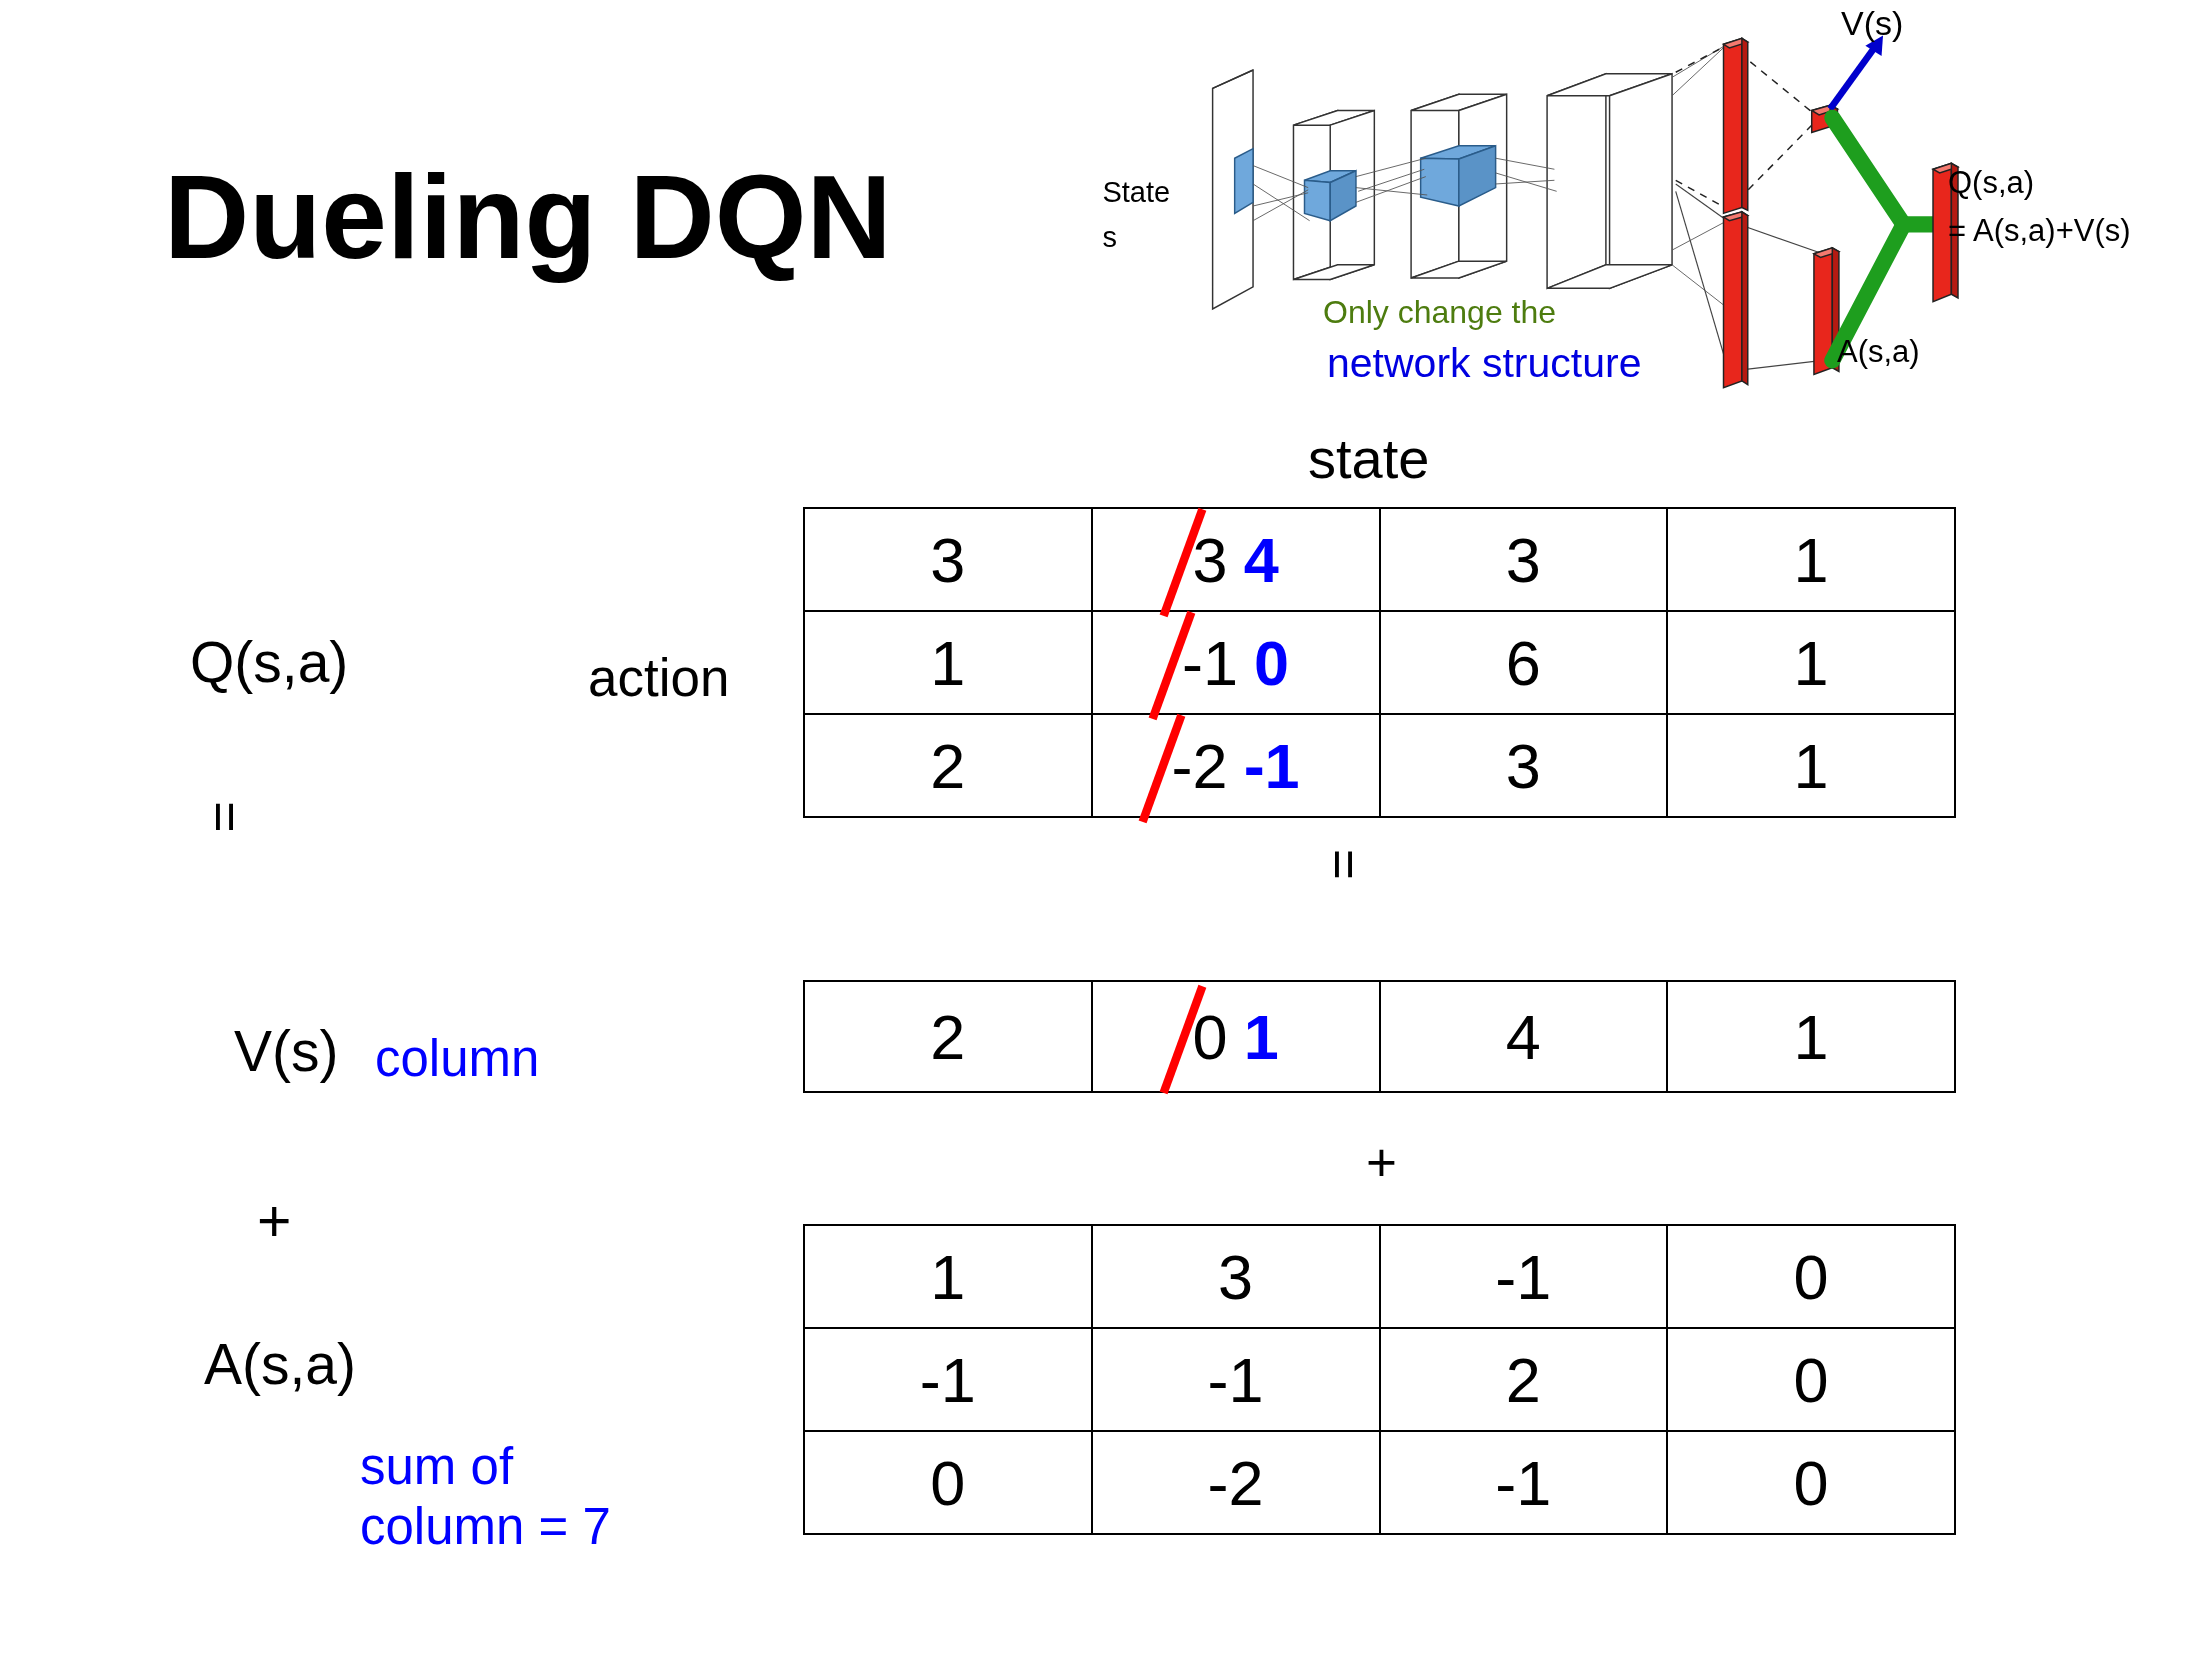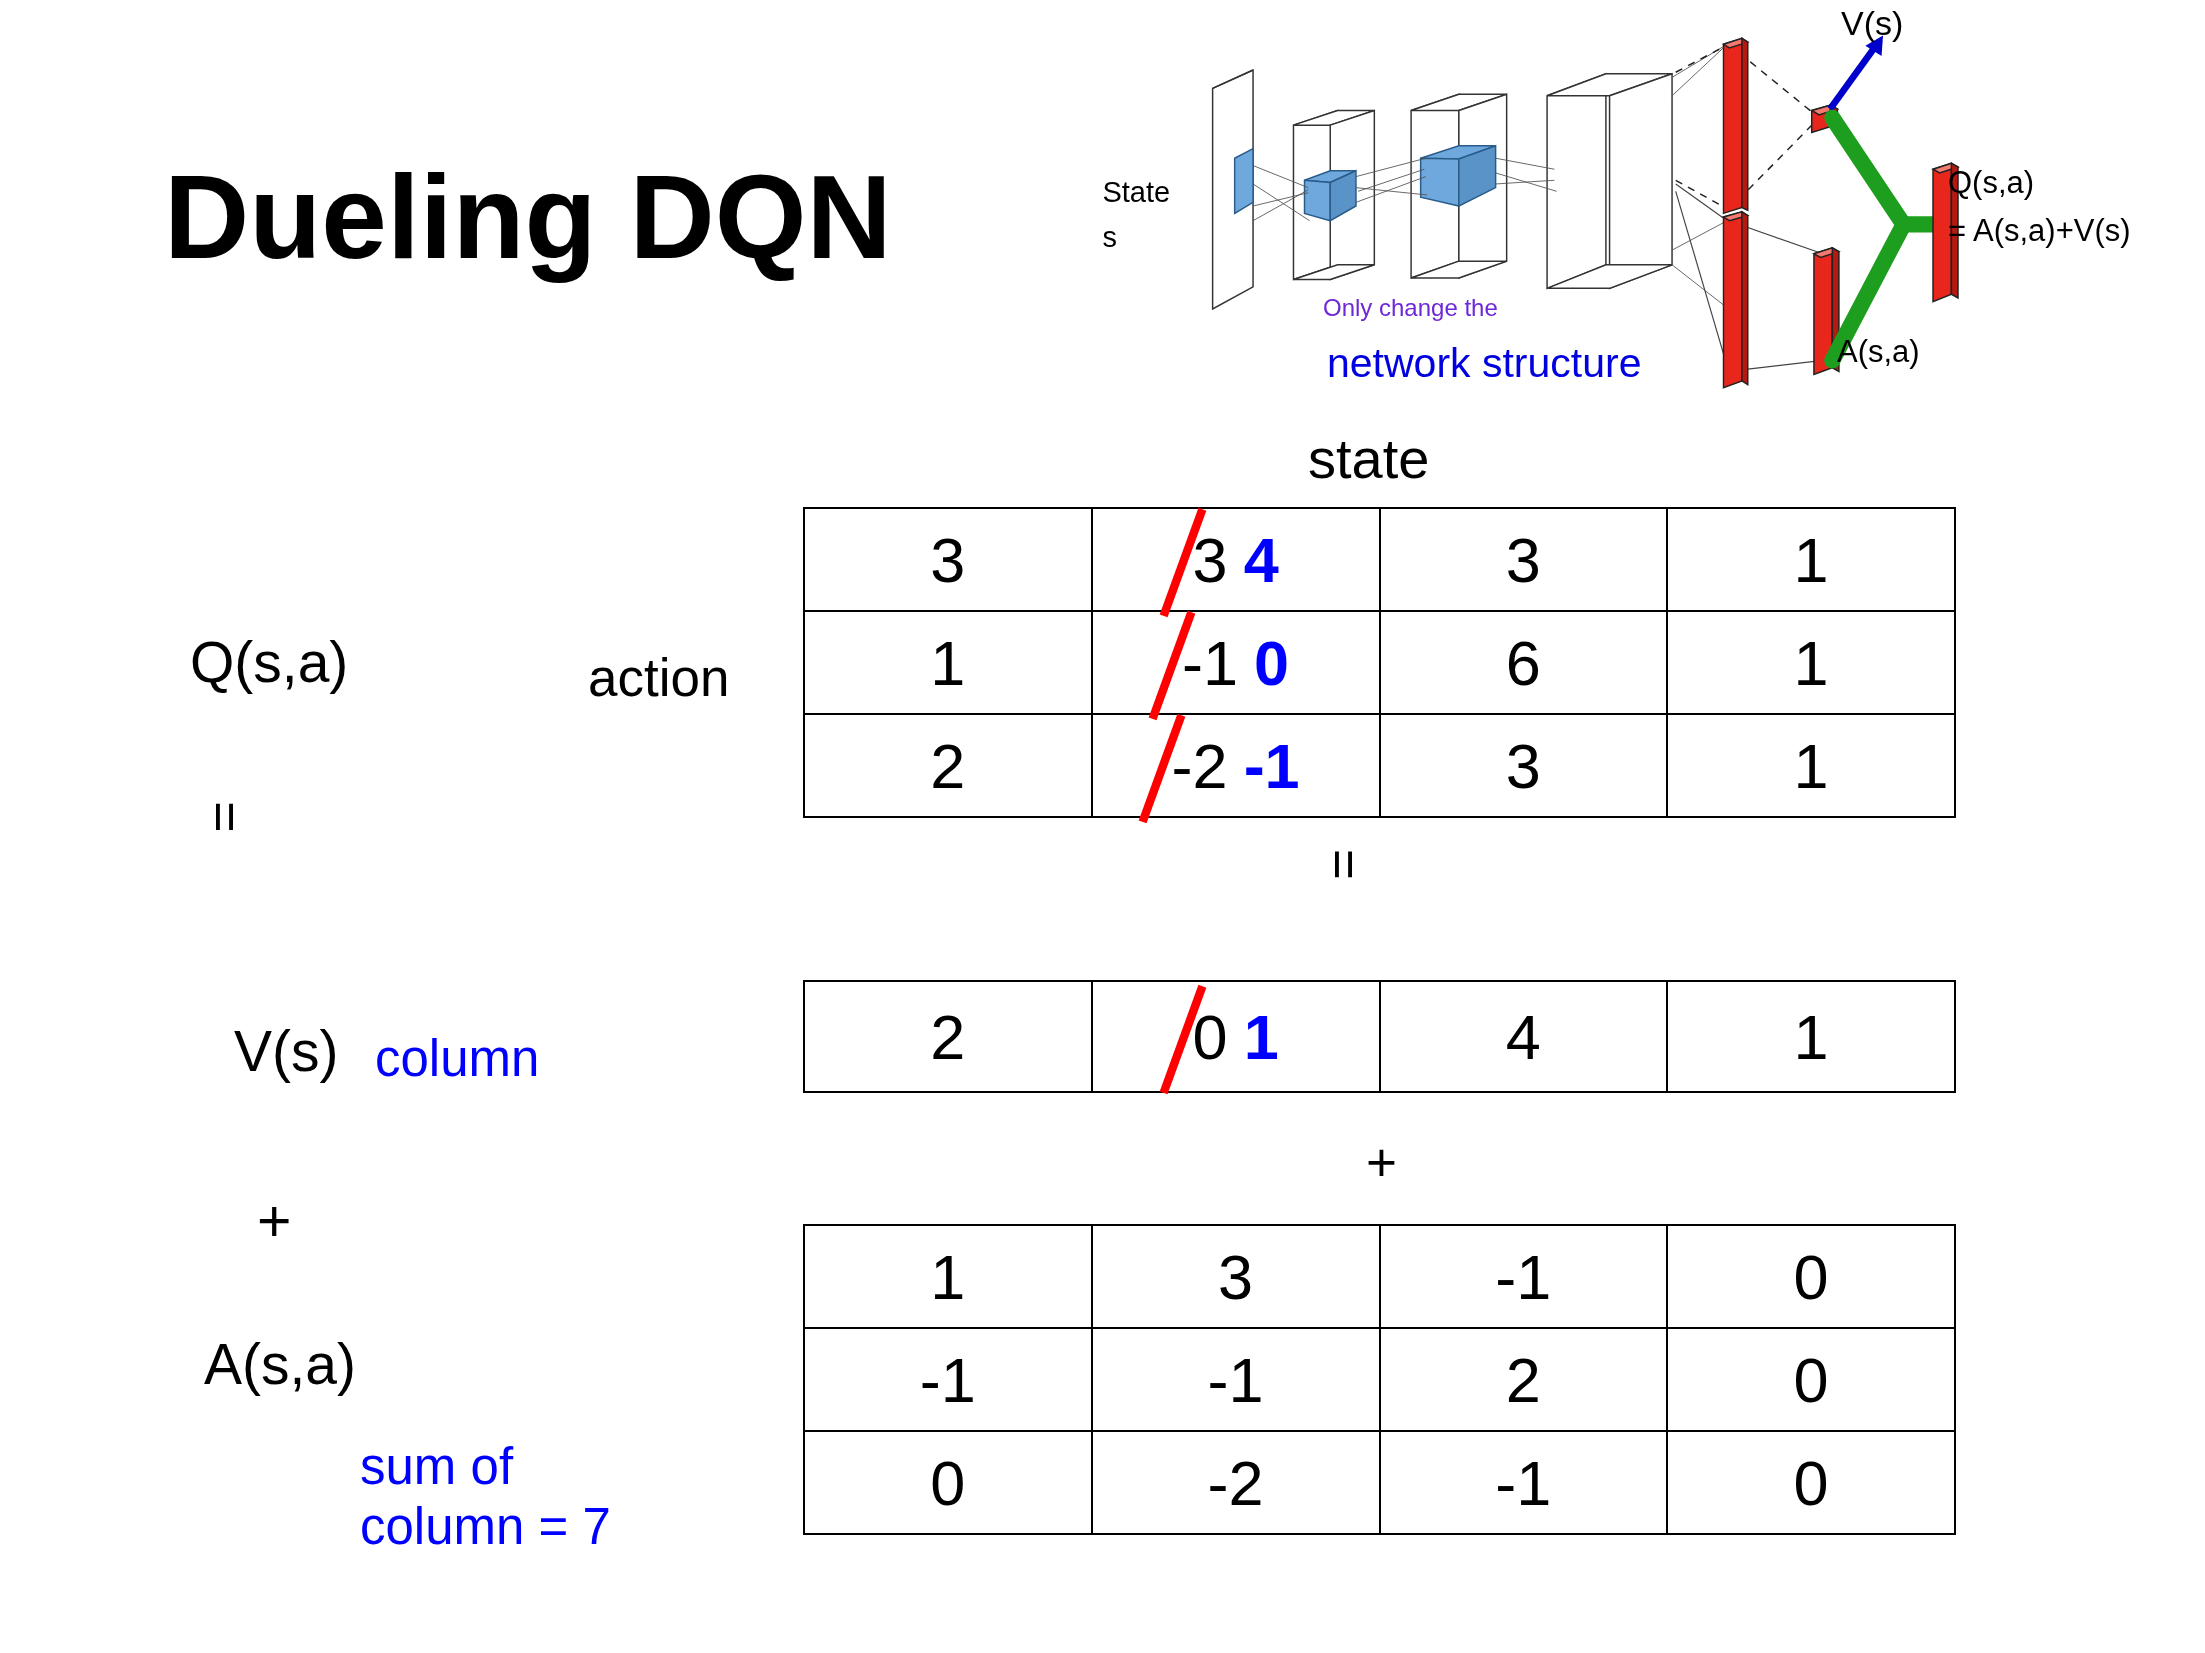--- a/index.html
+++ b/index.html
@@ -43,21 +43,21 @@
     font-family: "Liberation Sans", sans-serif;
     color: #000000;
     white-space: nowrap;
   }
   #lbl-state      { left: 7.4px;   top: 176px; font-size: 29px; }
   #lbl-state-s    { left: 7.4px;   top: 221px; font-size: 29px; }
   #lbl-vs         { left: 746px; top: 3.7px;   font-size: 34px; }
   #lbl-qsa        { left: 853px; top: 165px; font-size: 31px; }
   #lbl-qsa2       { left: 853px; top: 213px; font-size: 31px; }
   #lbl-asa        { left: 742px; top: 334px; font-size: 31px; }
-  #lbl-only-change1 { left: 228px; top: 294px; font-size: 24px; color:#6d28d9; }
+  #lbl-only-change1 { left: 228px; top: 294px; font-size: 32px; color:#4d7c0f; }
   #lbl-only-change2 { left: 232px; top: 340px; font-size: 41px; color:#0000E0; }
 
   
   .side-label {
     position: absolute;
     white-space: nowrap;
     font-family: "Liberation Sans", sans-serif;
   }
   #label-q      { left: 190px; top: 629px;  font-size: 57px; }
   #eq-left      { left: 257px; top: 801px; font-size: 54px; letter-spacing:-4.4px; transform: rotate(90deg); transform-origin: 0 0; }

